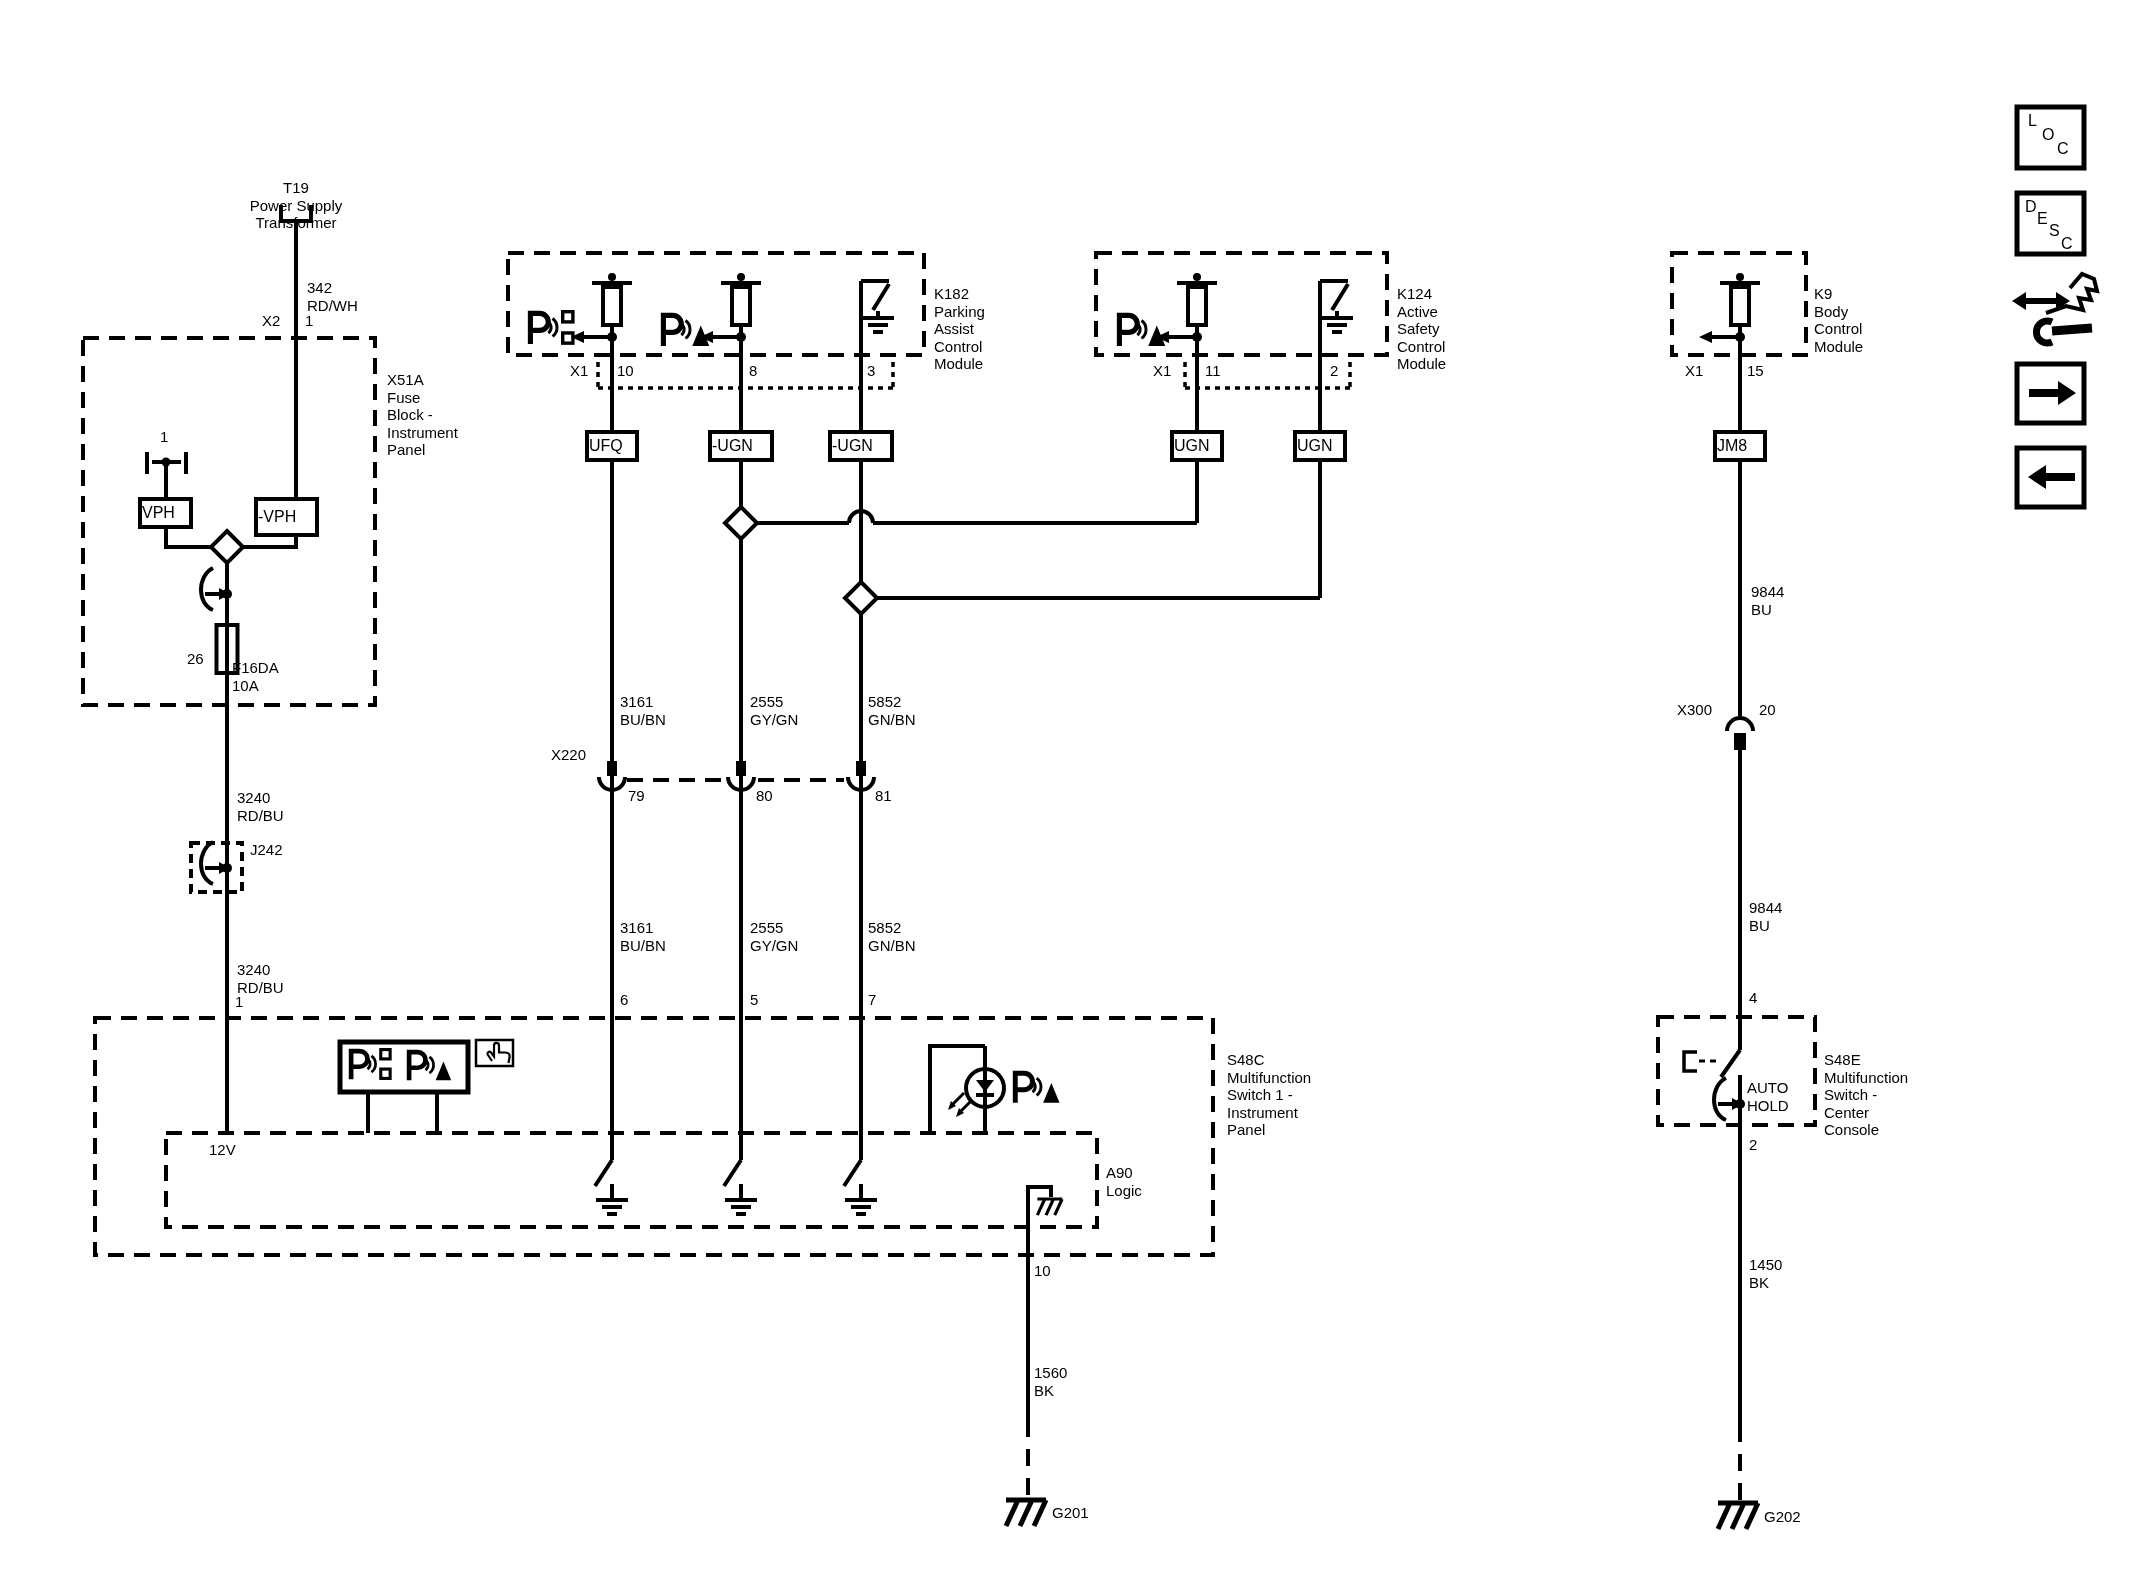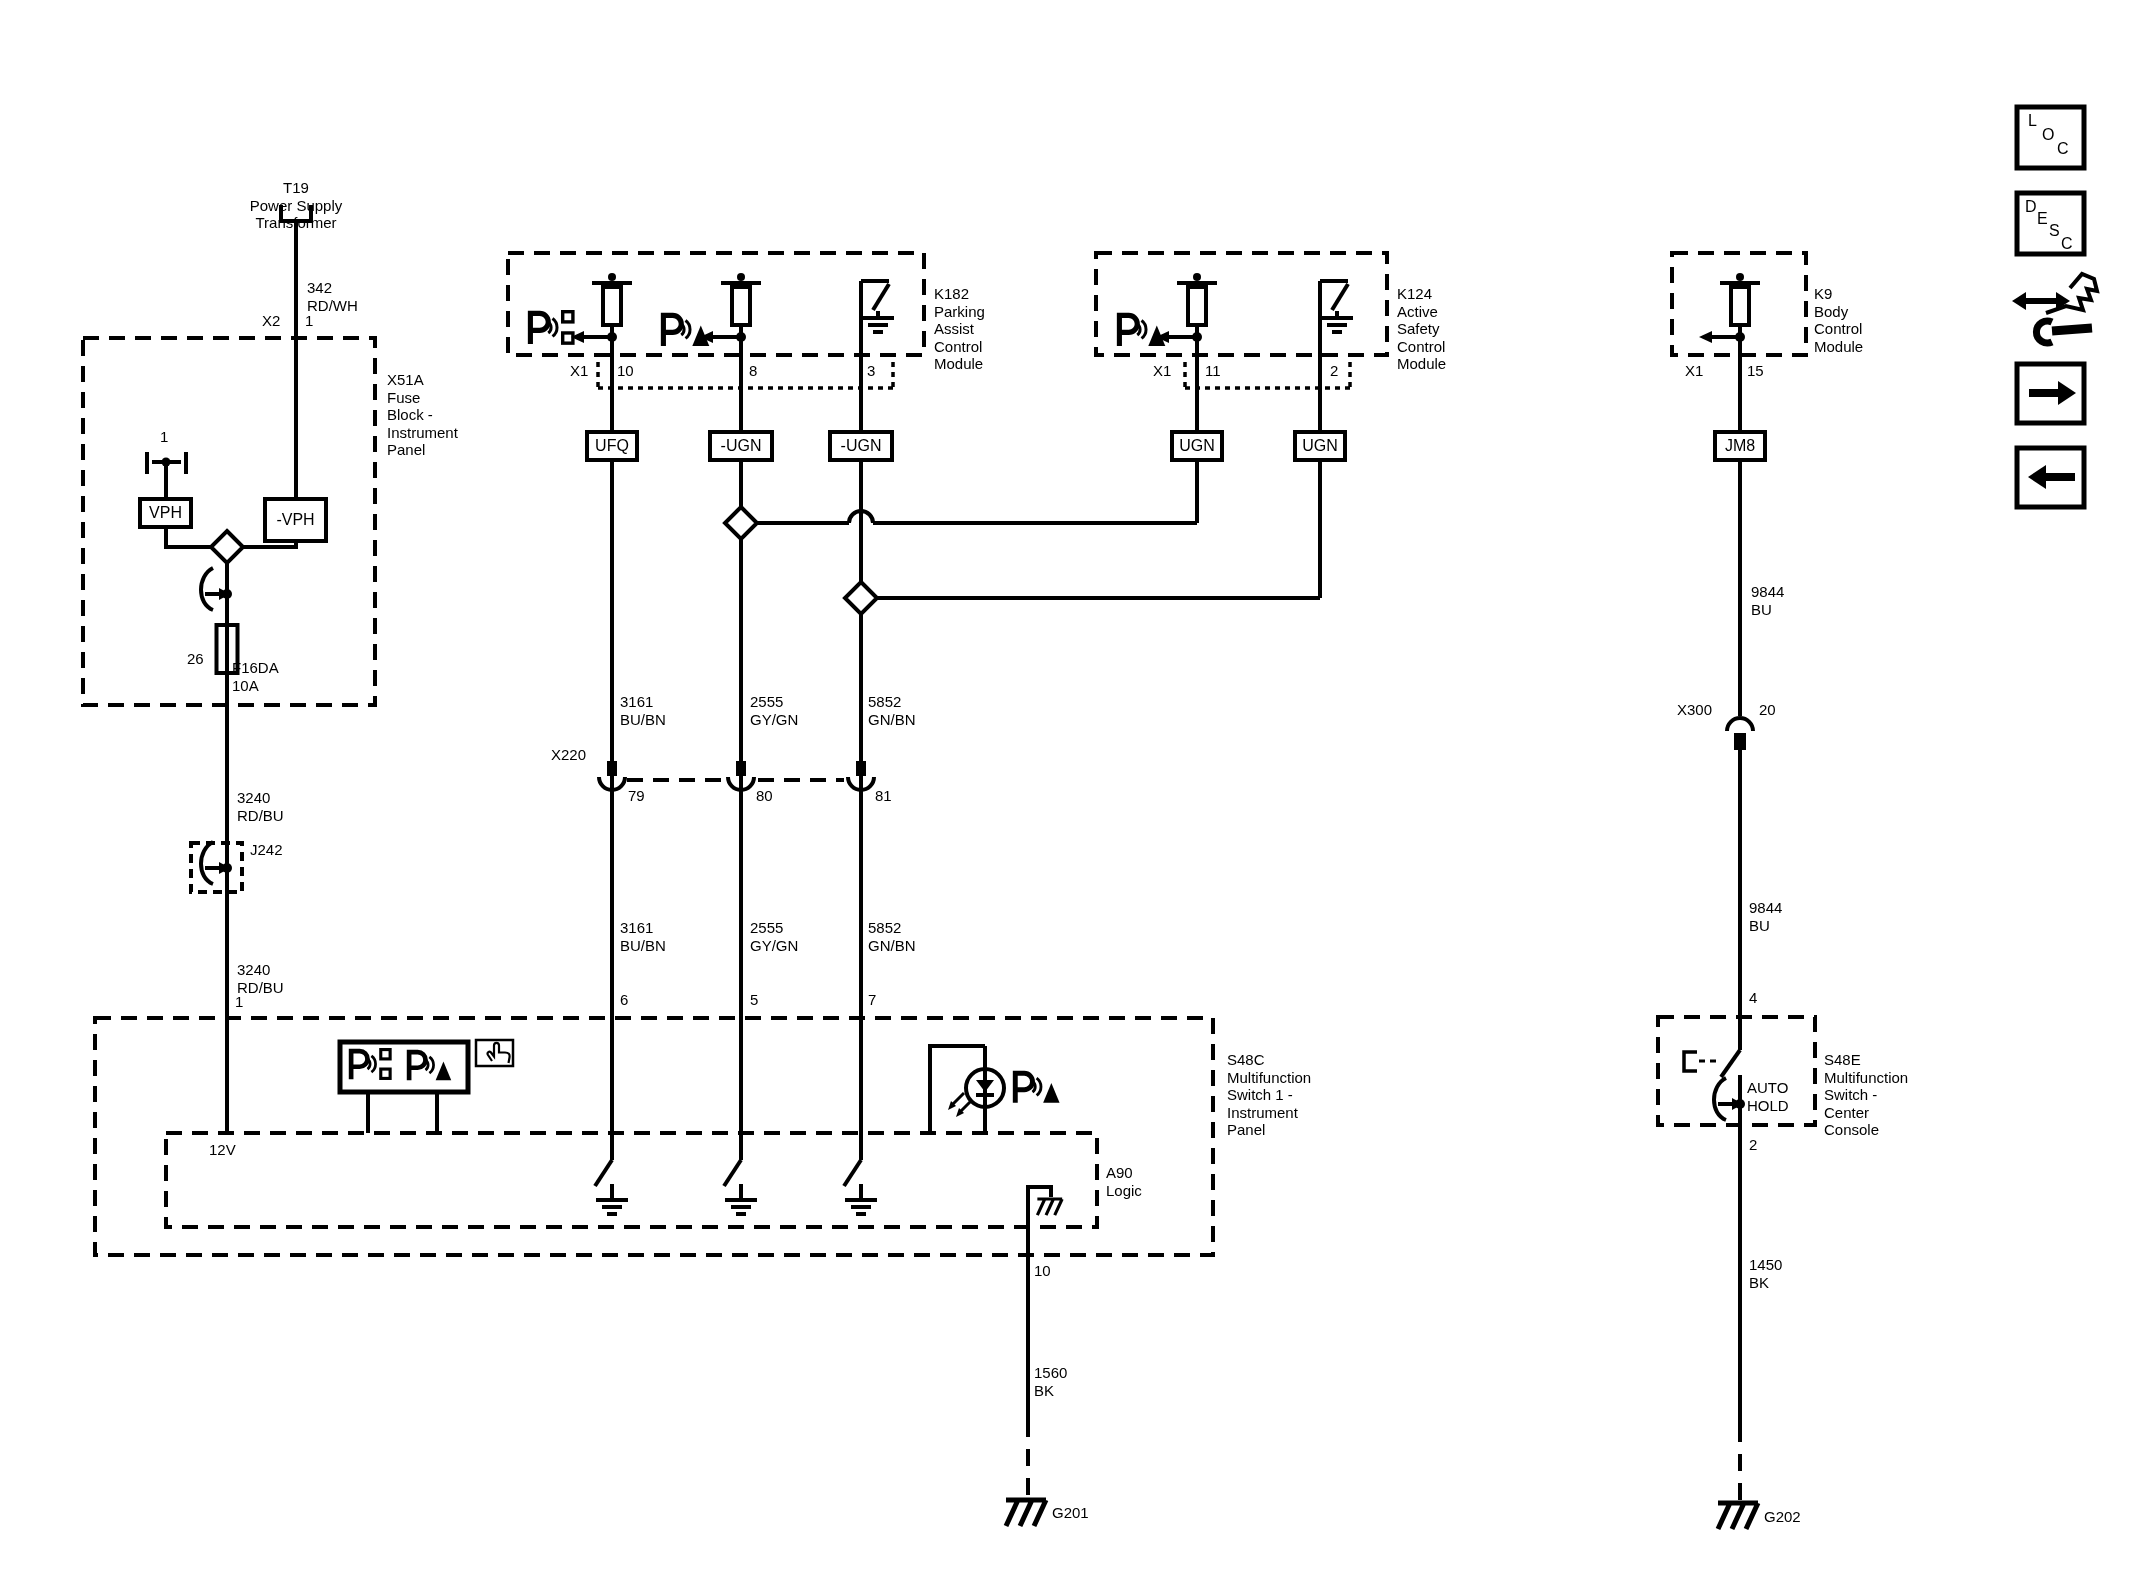--- a/index.html
+++ b/index.html
@@ -2,21 +2,21 @@
 <html><head>
 <meta charset="utf-8">
 <style>
   html,body{margin:0;padding:0;background:#fff;}
   #stage{position:relative;width:2130px;height:1595px;background:#fff;overflow:hidden;
          font-family:"Liberation Sans",sans-serif;color:#000;}
   #gfx{position:absolute;left:0;top:0;}
   .lbl{position:absolute;font-size:15px;line-height:17.5px;white-space:pre;color:#000000;}
   .ctr{text-align:center;}
   .netbox{position:absolute;box-sizing:border-box;border:4px solid #000;background:#fff;
-          font-size:16px;display:flex;align-items:center;justify-content:center;}
+          font-size:16px;display:flex;align-items:center;}
   .sbletter{position:absolute;font-size:16px;color:#000;}
 </style>
 </head>
 <body>
 
 <div id="stage">
 
 <svg id="gfx" width="2130" height="1595" viewBox="0 0 2130 1595">
   <defs>
     <g id="earth" stroke="#000" stroke-width="4">
@@ -297,21 +297,21 @@
   <g>
     <rect x="2017" y="448" width="67" height="59" fill="#fff" stroke="#000" stroke-width="5"></rect>
     <line x1="2046" y1="477" x2="2075" y2="477" stroke="#000" stroke-width="8"></line>
     <polygon points="2046,465 2046,489 2028,477" fill="#000"></polygon>
   </g>
 </svg>
 
 <div class="netbox" style="left:138px;top:497px;width:55px;height:32px">
       <span>VPH</span>
     </div>
-<div class="netbox" style="left:263px;top:497px;width:65px;height:46px">
+<div class="netbox" style="left:254px;top:497px;width:65px;height:40px">
       <span>-VPH</span>
     </div>
 <div class="netbox" style="left:585px;top:430px;width:54px;height:32px">
       <span>UFQ</span>
     </div>
 <div class="netbox" style="left:708px;top:430px;width:66px;height:32px">
       <span>-UGN</span>
     </div>
 <div class="netbox" style="left:828px;top:430px;width:66px;height:32px">
       <span>-UGN</span>

